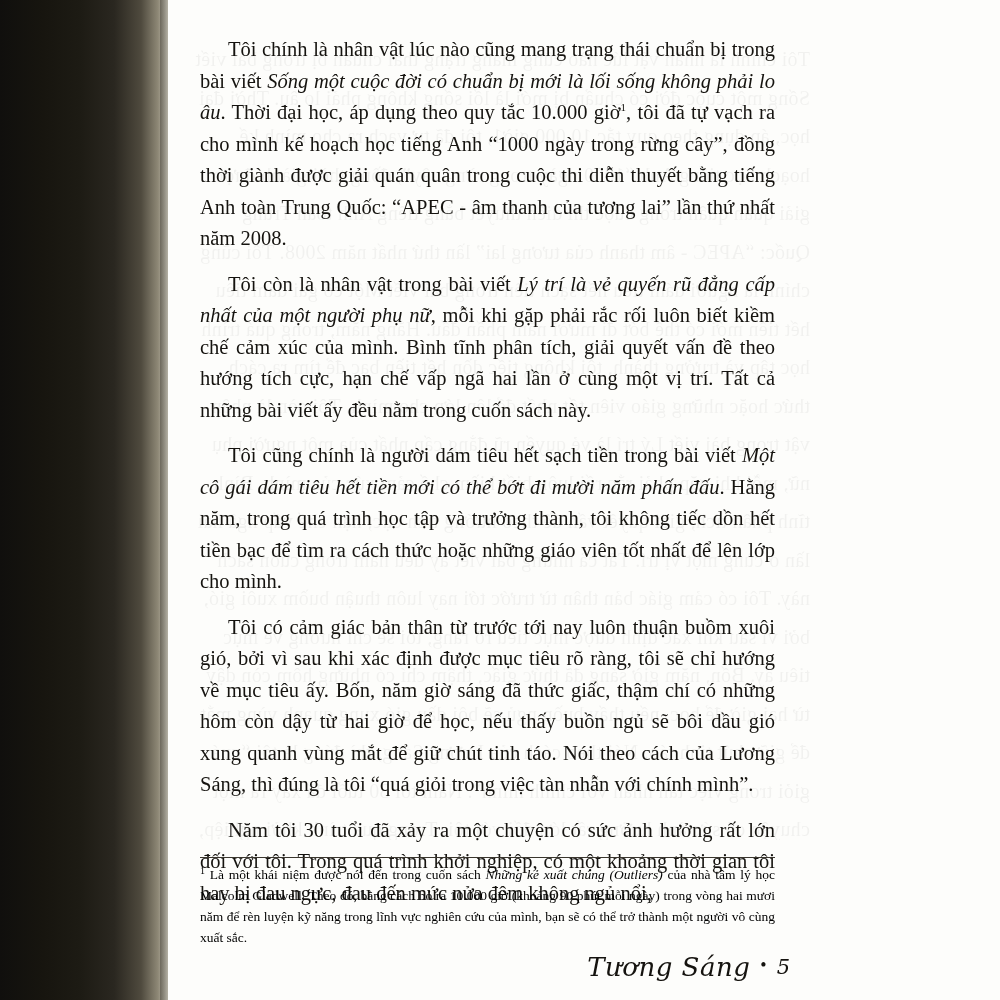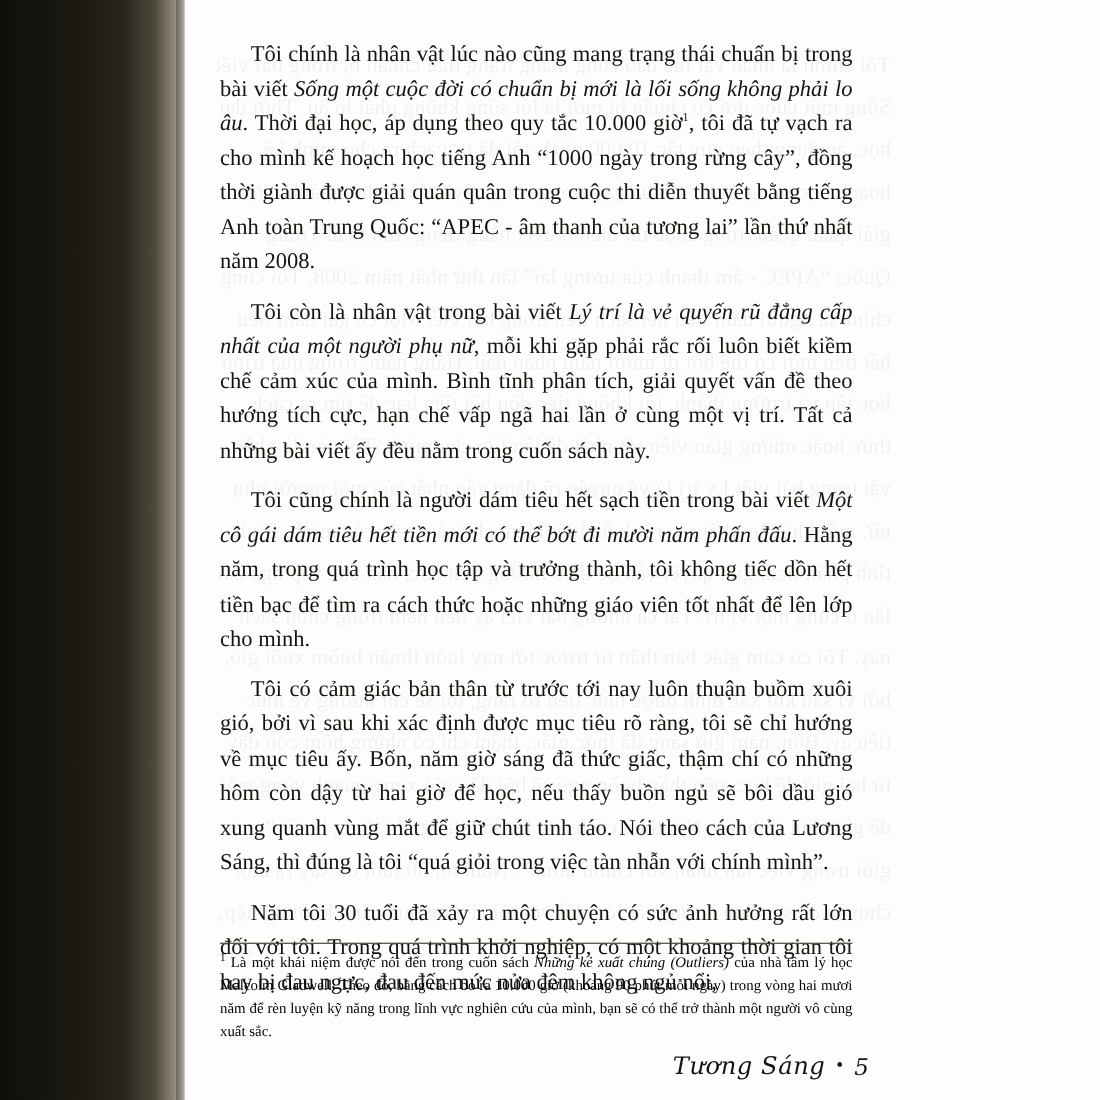--- a/index.html
+++ b/index.html
@@ -117,21 +117,21 @@
     right: 210px;
     bottom: 18px;
     display: flex;
     align-items: center;
     gap: 10px;
     color: #15130f;
   }
   .footer .sig {
     font-family: "DejaVu Serif", serif;
     font-style: italic;
-    font-size: 22px;
+    font-size: 26px;
     letter-spacing: .5px;
   }
   .footer .dot {
     font-size: 18px;
     line-height: 1;
     transform: translateY(-2px);
   }
   .footer .pageno {
     font-family: "DejaVu Serif", serif;
     font-style: italic;

